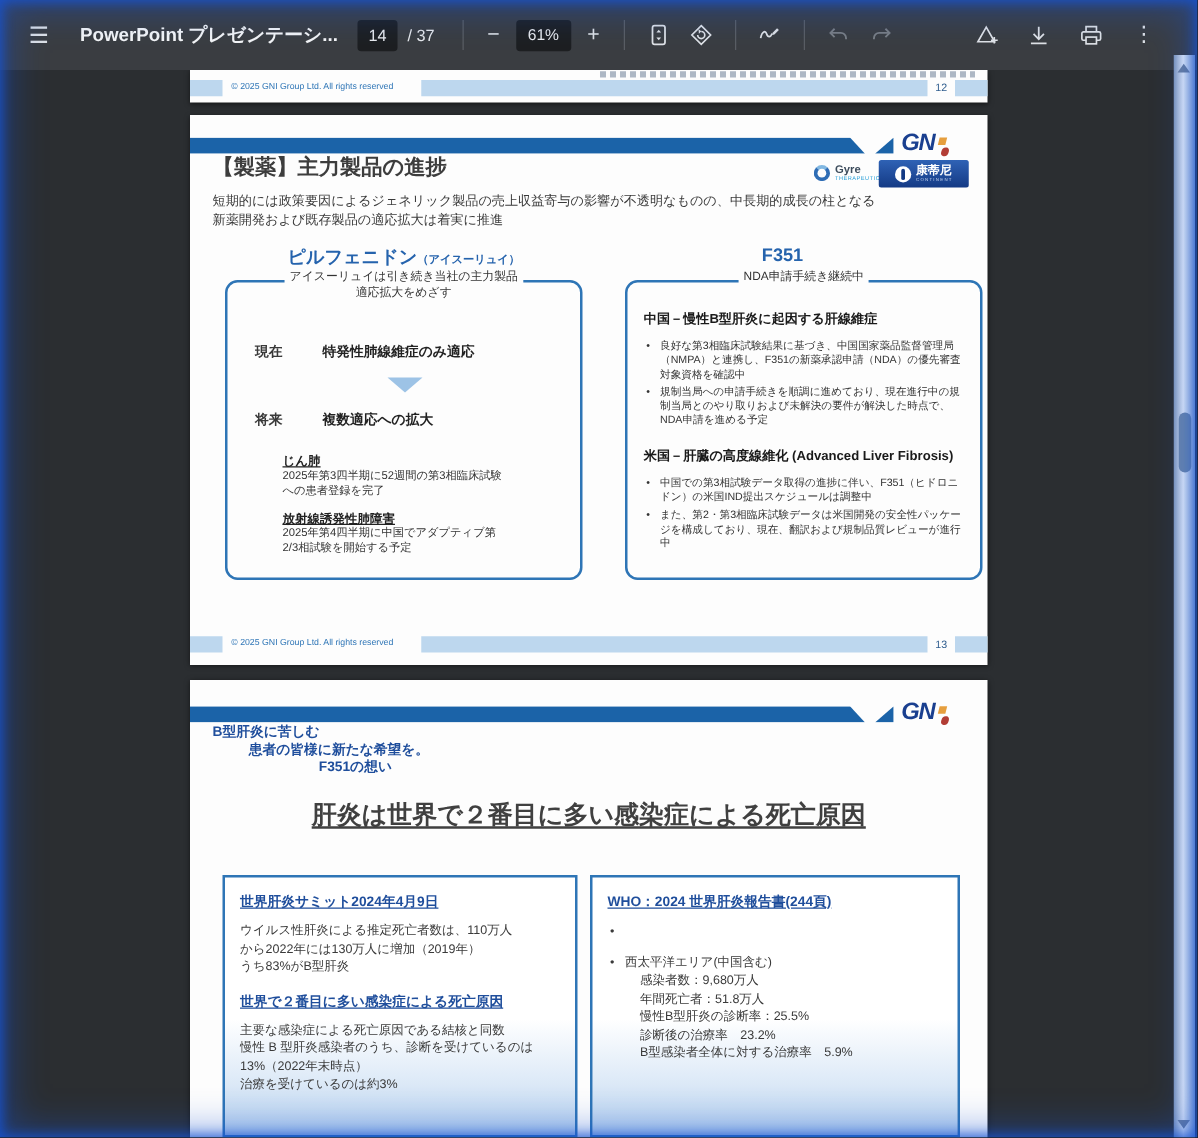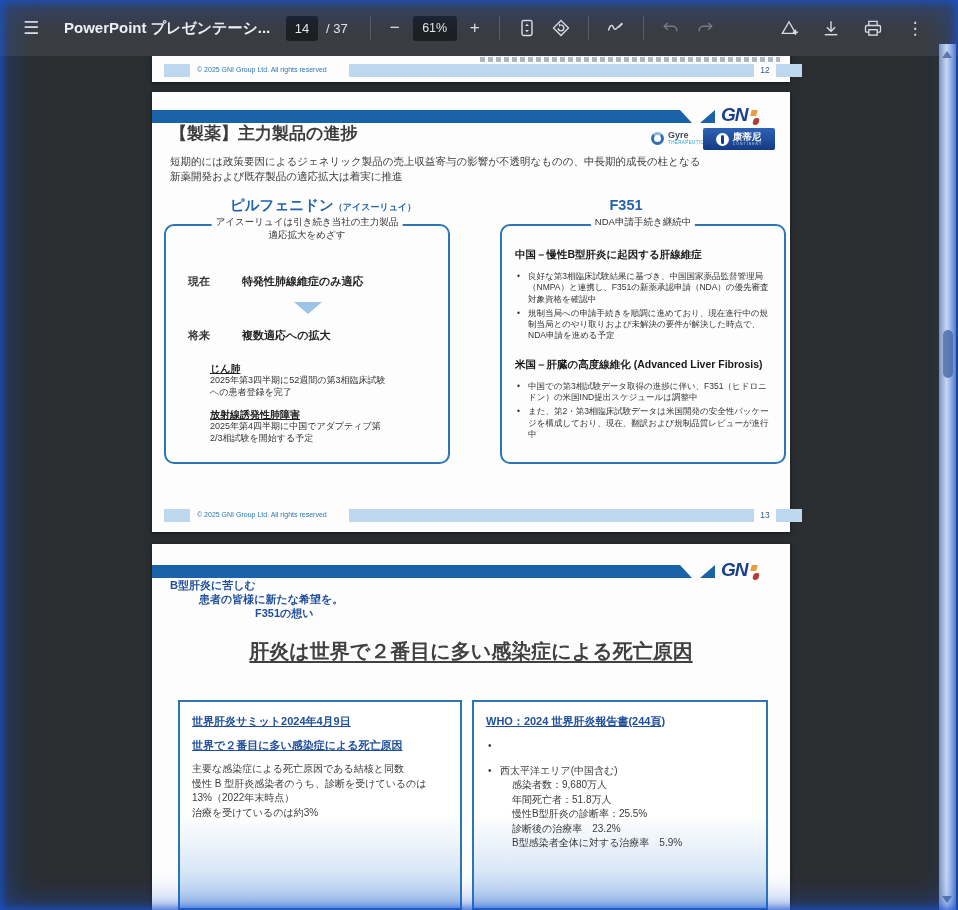--- a/index.html
+++ b/index.html
@@ -62,21 +62,21 @@
     clip-path:polygon(0 0,calc(100% - 12px) 0,100% 100%,0 100%); }
   .bar-tri { position:absolute; left:548px; top:0; width:15px; height:13px; background:#1b63a8;
     clip-path:polygon(100% 0,100% 100%,0 100%); }
   .gni { position:absolute; left:569px; top:-5px; display:flex; align-items:center; }
   .gn-txt { font-style:italic; font-weight:800; font-size:19px; letter-spacing:-1px; color:#1a3f8f; line-height:1.1; }
   .gni-dots { display:flex; flex-direction:column; gap:2px; margin:5px 0 0 3px; }
   .gd1 { width:6px; height:6px; background:#e69f3e; transform:skewX(-14deg); }
   .gd2 { width:6px; height:7px; background:#b23d35; border-radius:45%; transform:skewX(-14deg); margin-left:2px; }
 
   
-  .s-footer { position:absolute; left:12px; width:736px; height:13px; }
+  .s-footer { position:absolute; left:0; width:736px; height:13px; }
   .fbar { position:absolute; top:0; height:13px; background:#bdd7ee; }
   .fb-l { left:0; width:26px; }
   .fb-m { left:185px; width:405px; }
   .fb-r { left:612px; width:26px; }
   .f-copy { position:absolute; left:33px; top:2px; font-size:7px; color:#2e75b6; }
   .f-num { position:absolute; left:592px; top:1px; width:18px; font-size:8.5px; color:#2f5d8e; text-align:center; }
 
   
   .s13-title { position:absolute; left:18px; top:30px; font-size:17px; font-weight:700; color:#3d3d3d; }
   .gyre { position:absolute; left:468px; top:39px; display:flex; gap:4px; align-items:center;padding-left:31px; }
@@ -90,21 +90,21 @@
   .cont-name { color:#fff; font-weight:700; font-size:9.5px; line-height:1.05; }
   .cont-sub { color:#c6d4ef; font-size:3.5px; letter-spacing:1px; }
   .s13-intro { position:absolute; left:18px; top:62px; width:604px; font-size:10.5px; line-height:1.4;
     color:#3a3a3a; white-space:pre-line; }
 
   .grp-head { position:absolute; top:104px; width:286px; text-align:center; }
   .grp-head .nm { font-size:14.5px; font-weight:700; color:#2563ad; }
   .grp-head .nm-sub { font-size:9px; font-weight:700; color:#2563ad; }
   .gh-l { left:28px; } .gh-r { left:331px; }
   .pbox { position:absolute; top:132px; width:286px; height:240px; border:2px solid #2e75b6; border-radius:10px; background:#fdfdfd; }
-  .pb-l { left:12px;padding-left:40px; } .pb-r { left:348px; }
+  .pb-l { left:28px;padding-left:40px; } .pb-r { left:348px; }
   .tagline { position:absolute; left:50%; transform:translateX(-50%); top:-10px; background:#fdfdfd;
     text-align:center; font-size:9.5px; line-height:1.35; color:#333; white-space:pre-line; padding:0 4px; width:max-content; max-width:250px; }
   .rowlab { position:absolute; left:22px; font-size:11px; font-weight:700; color:#3a3a3a; }
   .rowval { position:absolute; left:76px; font-size:11px; font-weight:700; color:#222; }
   .tri-down { position:absolute; left:128px; top:76px; width:0; height:0;
     border-left:14px solid transparent; border-right:14px solid transparent; border-top:12px solid #9dc3e6; }
   .item-h { position:absolute; left:44px; font-size:10px; font-weight:700; color:#222; text-decoration:underline; }
   .item-b { position:absolute; left:44px; width:234px; font-size:9px; line-height:1.32; color:#333; white-space:pre-line; }
 
   .fcontent { position:absolute; inset:0; padding:22px 11px 0 13px; }
@@ -318,20 +318,23 @@
           </span>
       </div>
     </div>
     <div class="s14-line l1">B型肝炎に苦しむ</div>
     <div class="s14-line l2">患者の皆様に新たな希望を。</div>
     <div class="s14-line l3">F351の想い</div>
     <div class="s14-title">肝炎は世界で２番目に多い感染症による死亡原因</div>
 
     <div class="wbox wb-l">
       <div class="wb-h">世界肝炎サミット2024年4月9日</div>
+      <div class="wb-p">ウイルス性肝炎による推定死亡者数は、110万人
+から2022年には130万人に増加（2019年）
+うち83%がB型肝炎</div>
       <div class="wb-h">世界で２番目に多い感染症による死亡原因</div>
       <div class="wb-p">主要な感染症による死亡原因である結核と同数
 慢性 B 型肝炎感染者のうち、診断を受けているのは 13%（2022年末時点）
 治療を受けているのは約3%</div>
     </div>
 
     <div class="wbox wb-r">
       <div class="wb-h">WHO：2024 世界肝炎報告書(244頁)</div>
       <div class="wbul">
         <span class="mark">•</span>

